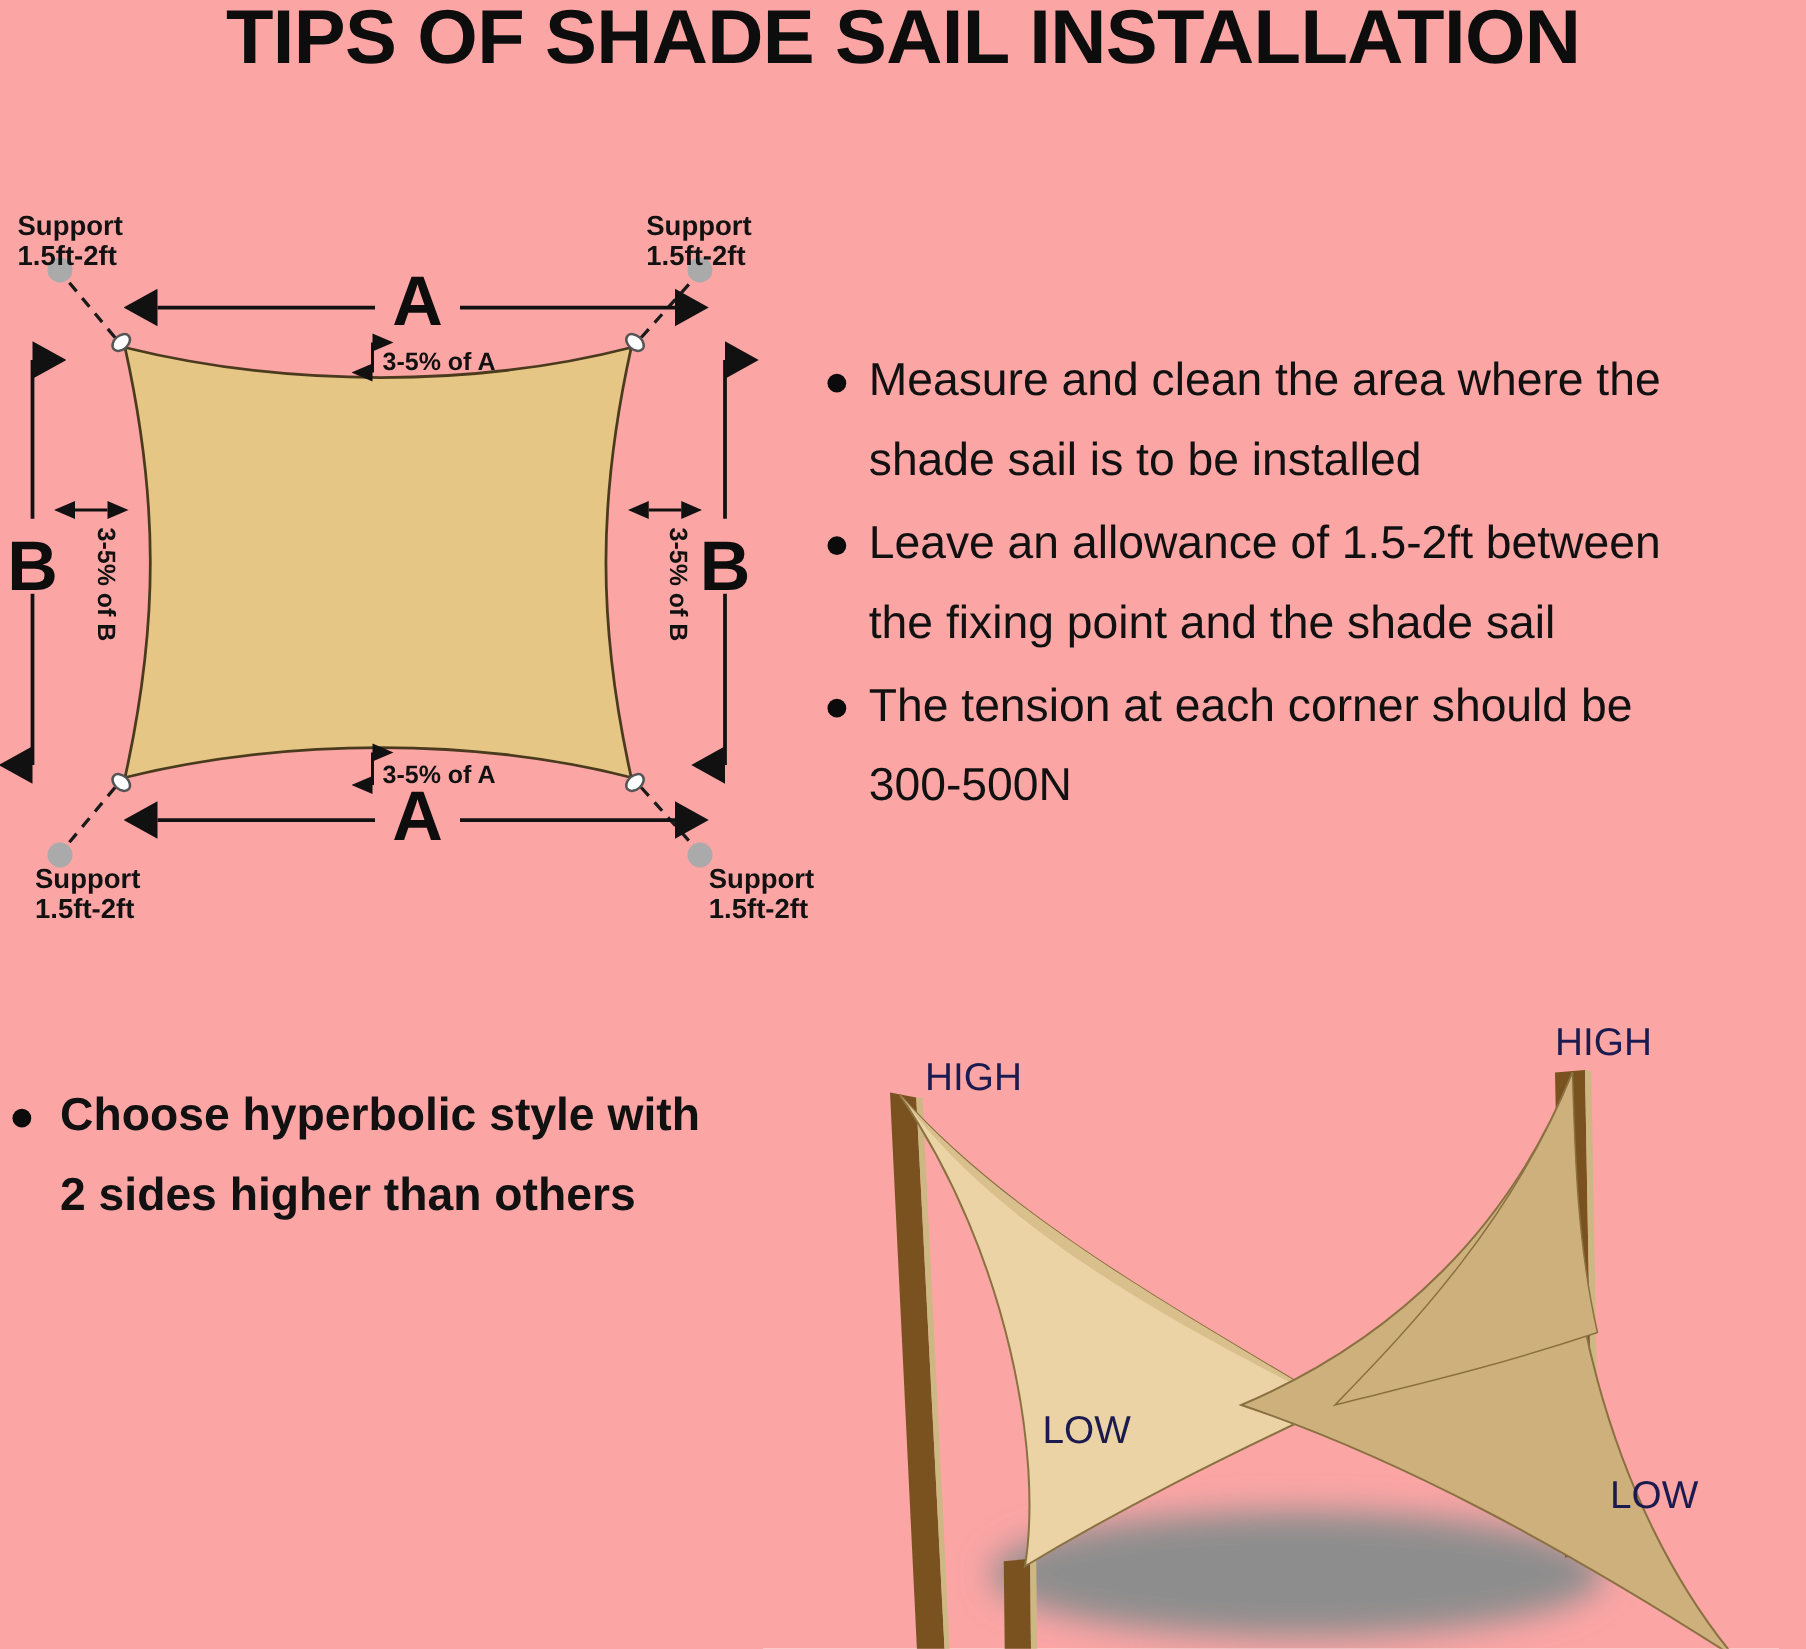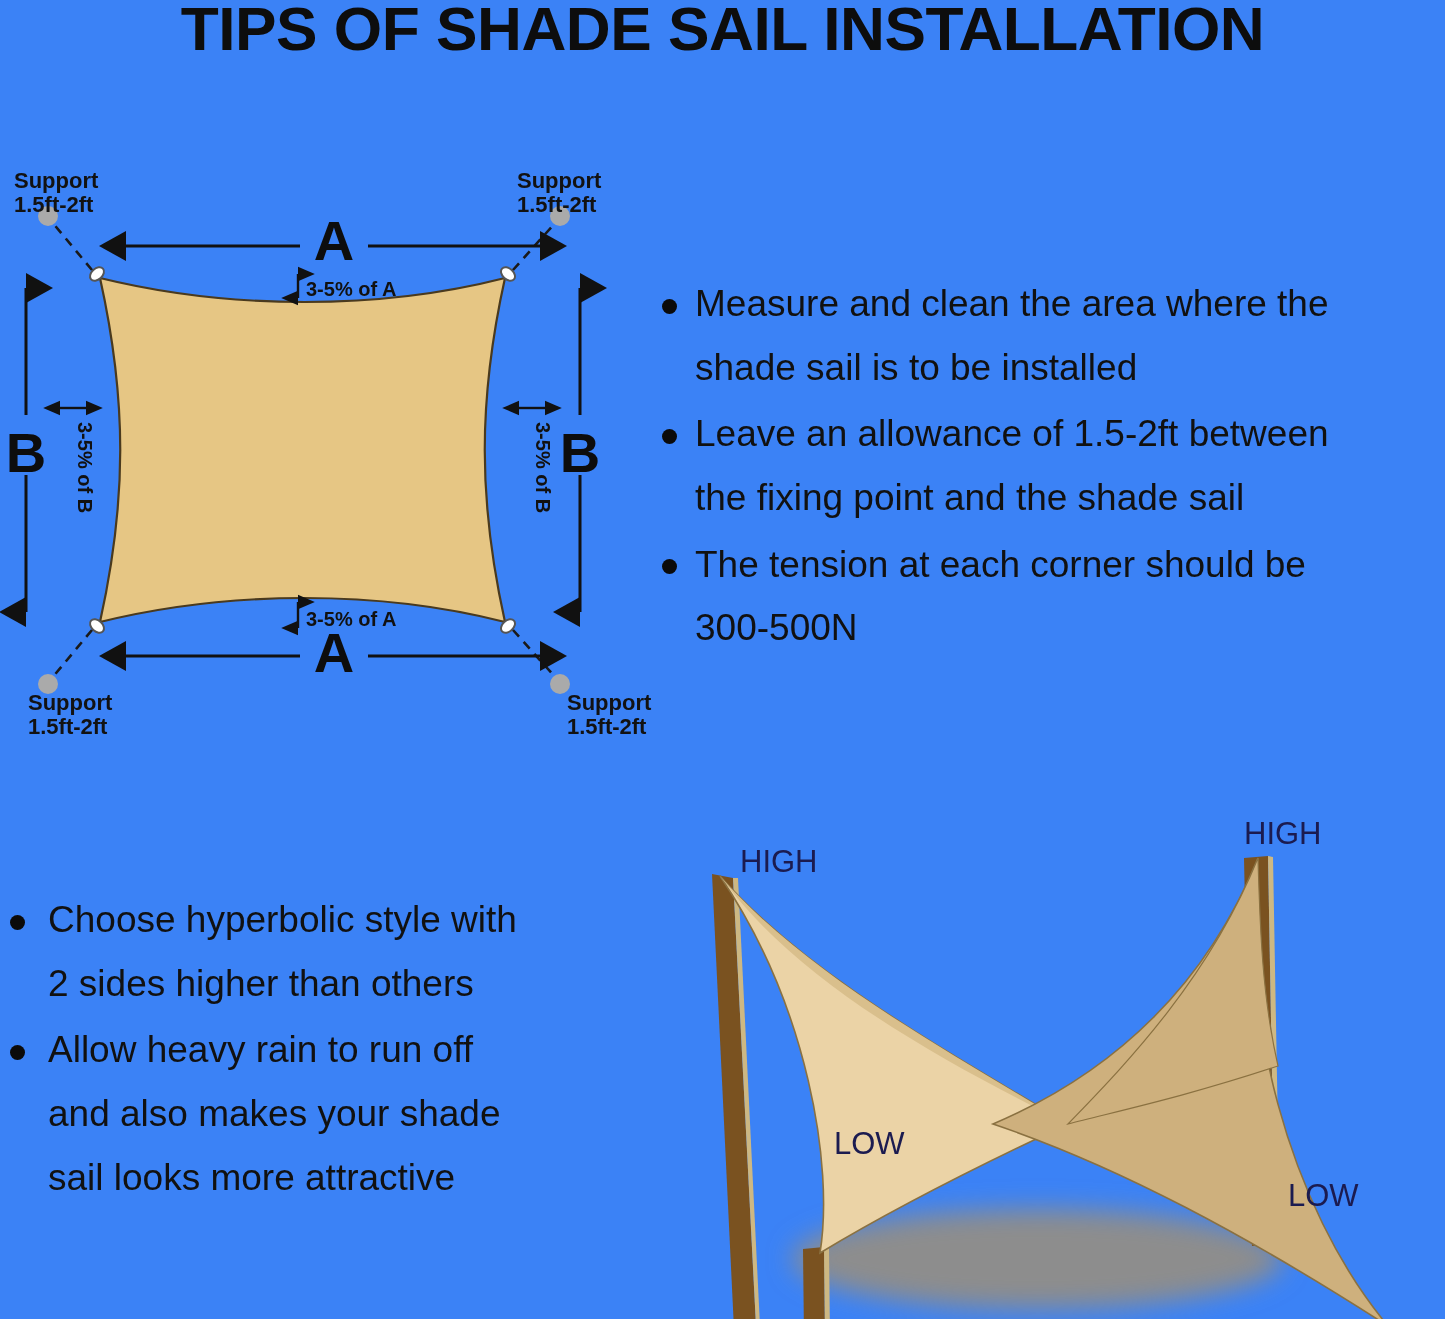--- a/index.html
+++ b/index.html
@@ -14,21 +14,21 @@
     overflow: hidden;
     font-family: "DejaVu Sans", sans-serif;
     -webkit-font-smoothing: antialiased;
   }
 
   .page {
     position: absolute;
     inset: 0;
     width: 1445px;
     height: 1319px;
-    background: #3b82f6;
+    background: #fca5a5;
   }
 
   
   .title {
     position: absolute;
     left: 0;
     top: -6px;
     width: 1445px;
     text-align: center;
     font-family: "Liberation Sans", sans-serif;
@@ -59,24 +59,25 @@
   }
   .bullets.right {
     left: 648px;
     top: 272px;
     width: 800px;
     font-size: 37px;
     line-height: 1.72;
   }
   .bullets.left {
     left: 0px;
-    top: 888px;
+    top: 860px;
     width: 620px;
     font-size: 37px;
     line-height: 1.72;
+    font-weight: bold;
   }
   .bullet-item {
     position: relative;
     padding-left: 47px;
     margin: 0 0 3px 0;
   }
   .bullets.left .bullet-item { padding-left: 48px; }
   .bullet-dot {
     position: absolute;
     left: 14px;
@@ -243,26 +244,20 @@
 300-500N</span>
     </div>
   </div>
 
   <div class="bullets left">
     <div class="bullet-item">
       <span class="bullet-dot"></span>
       <span class="bullet-text">Choose hyperbolic style with
 2 sides higher than others</span>
     </div>
-    <div class="bullet-item">
-      <span class="bullet-dot"></span>
-      <span class="bullet-text">Allow heavy rain to run off
-and also makes your shade
-sail looks more attractive</span>
-    </div>
   </div>
 
   <div class="sail-illustration">
     <svg width="797" height="549" viewBox="0 0 797 549" xmlns="http://www.w3.org/2000/svg">
       <defs>
         <filter id="softshadow" x="-25%" y="-60%" width="150%" height="240%">
           <feGaussianBlur stdDeviation="13"></feGaussianBlur>
         </filter>
       </defs>
 

